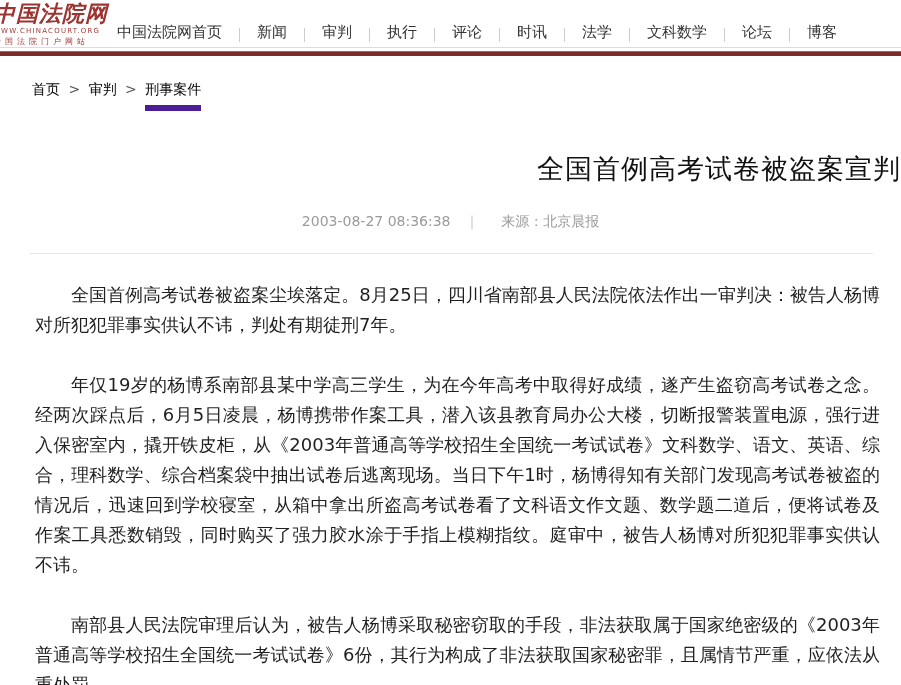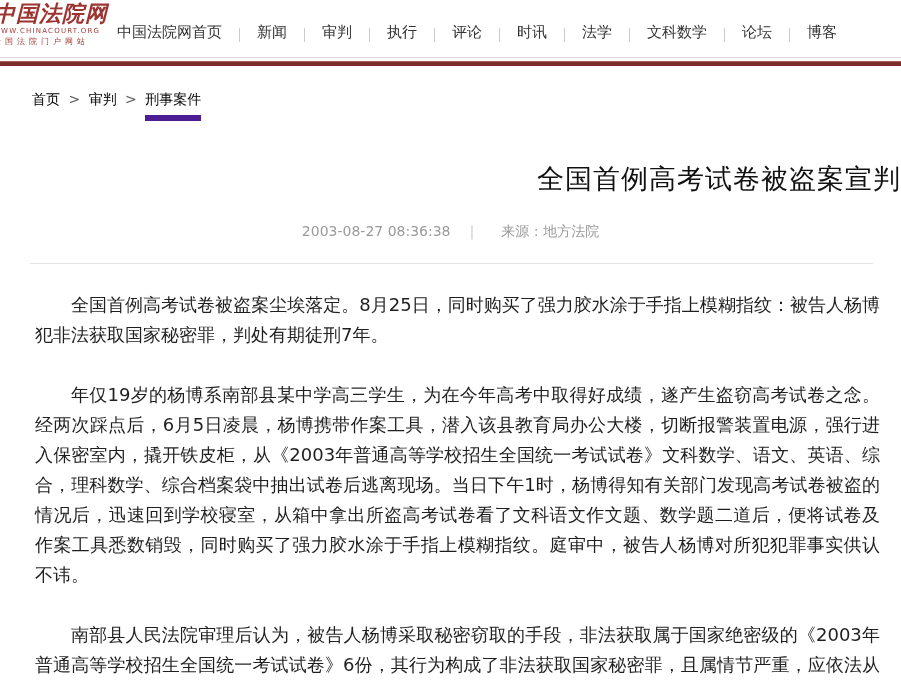--- a/index.html
+++ b/index.html
@@ -5,21 +5,21 @@
   * { margin: 0; padding: 0; box-sizing: border-box; }
   html, body {
     width: 901px; height: 685px;
     background: #ffffff;
     font-family: "DejaVu Sans", sans-serif;
     overflow: hidden;
   }
   
   .header {
     position: relative;
-    height: 58px;
+    height: 48px;
     padding-top: 8px;
     border-bottom: 1px solid #dddddd;
   }
   .logo {
     position: absolute;
     left: -7px; top: 2px;
     width: 125px;
     line-height: 1;
     cursor: pointer;
   }
@@ -161,22 +161,22 @@
   <a href="#">审判</a>
   <span class="crumb-sep">&gt;</span>
   <a href="#" class="crumb-current">刑事案件</a>
 </div>
 
 <h1 class="article-title">全国首例高考试卷被盗案宣判</h1>
 
 <div class="article-meta">
   <span class="meta-date">2003-08-27 08:36:38</span>
   <span class="meta-pipe">｜</span>
-  <span class="meta-source">来源：地方法院</span>
+  <span class="meta-source">来源：北京晨报</span>
 </div>
 
 <div class="divider"></div>
 
 <div class="article-body">
-  <p>全国首例高考试卷被盗案尘埃落定。8月25日，同时购买了强力胶水涂于手指上模糊指纹：被告人杨博犯非法获取国家秘密罪，判处有期徒刑7年。</p>
+  <p>全国首例高考试卷被盗案尘埃落定。8月25日，四川省南部县人民法院依法作出一审判决：被告人杨博对所犯犯罪事实供认不讳，判处有期徒刑7年。</p>
   <p>年仅19岁的杨博系南部县某中学高三学生，为在今年高考中取得好成绩，遂产生盗窃高考试卷之念。经两次踩点后，6月5日凌晨，杨博携带作案工具，潜入该县教育局办公大楼，切断报警装置电源，强行进入保密室内，撬开铁皮柜，从《2003年普通高等学校招生全国统一考试试卷》文科数学、语文、英语、综合，理科数学、综合档案袋中抽出试卷后逃离现场。当日下午1时，杨博得知有关部门发现高考试卷被盗的情况后，迅速回到学校寝室，从箱中拿出所盗高考试卷看了文科语文作文题、数学题二道后，便将试卷及作案工具悉数销毁，同时购买了强力胶水涂于手指上模糊指纹。庭审中，被告人杨博对所犯犯罪事实供认不讳。</p>
   <p>南部县人民法院审理后认为，被告人杨博采取秘密窃取的手段，非法获取属于国家绝密级的《2003年普通高等学校招生全国统一考试试卷》6份，其行为构成了非法获取国家秘密罪，且属情节严重，应依法从重处罚。</p>
 </div>
 
 </body></html>

